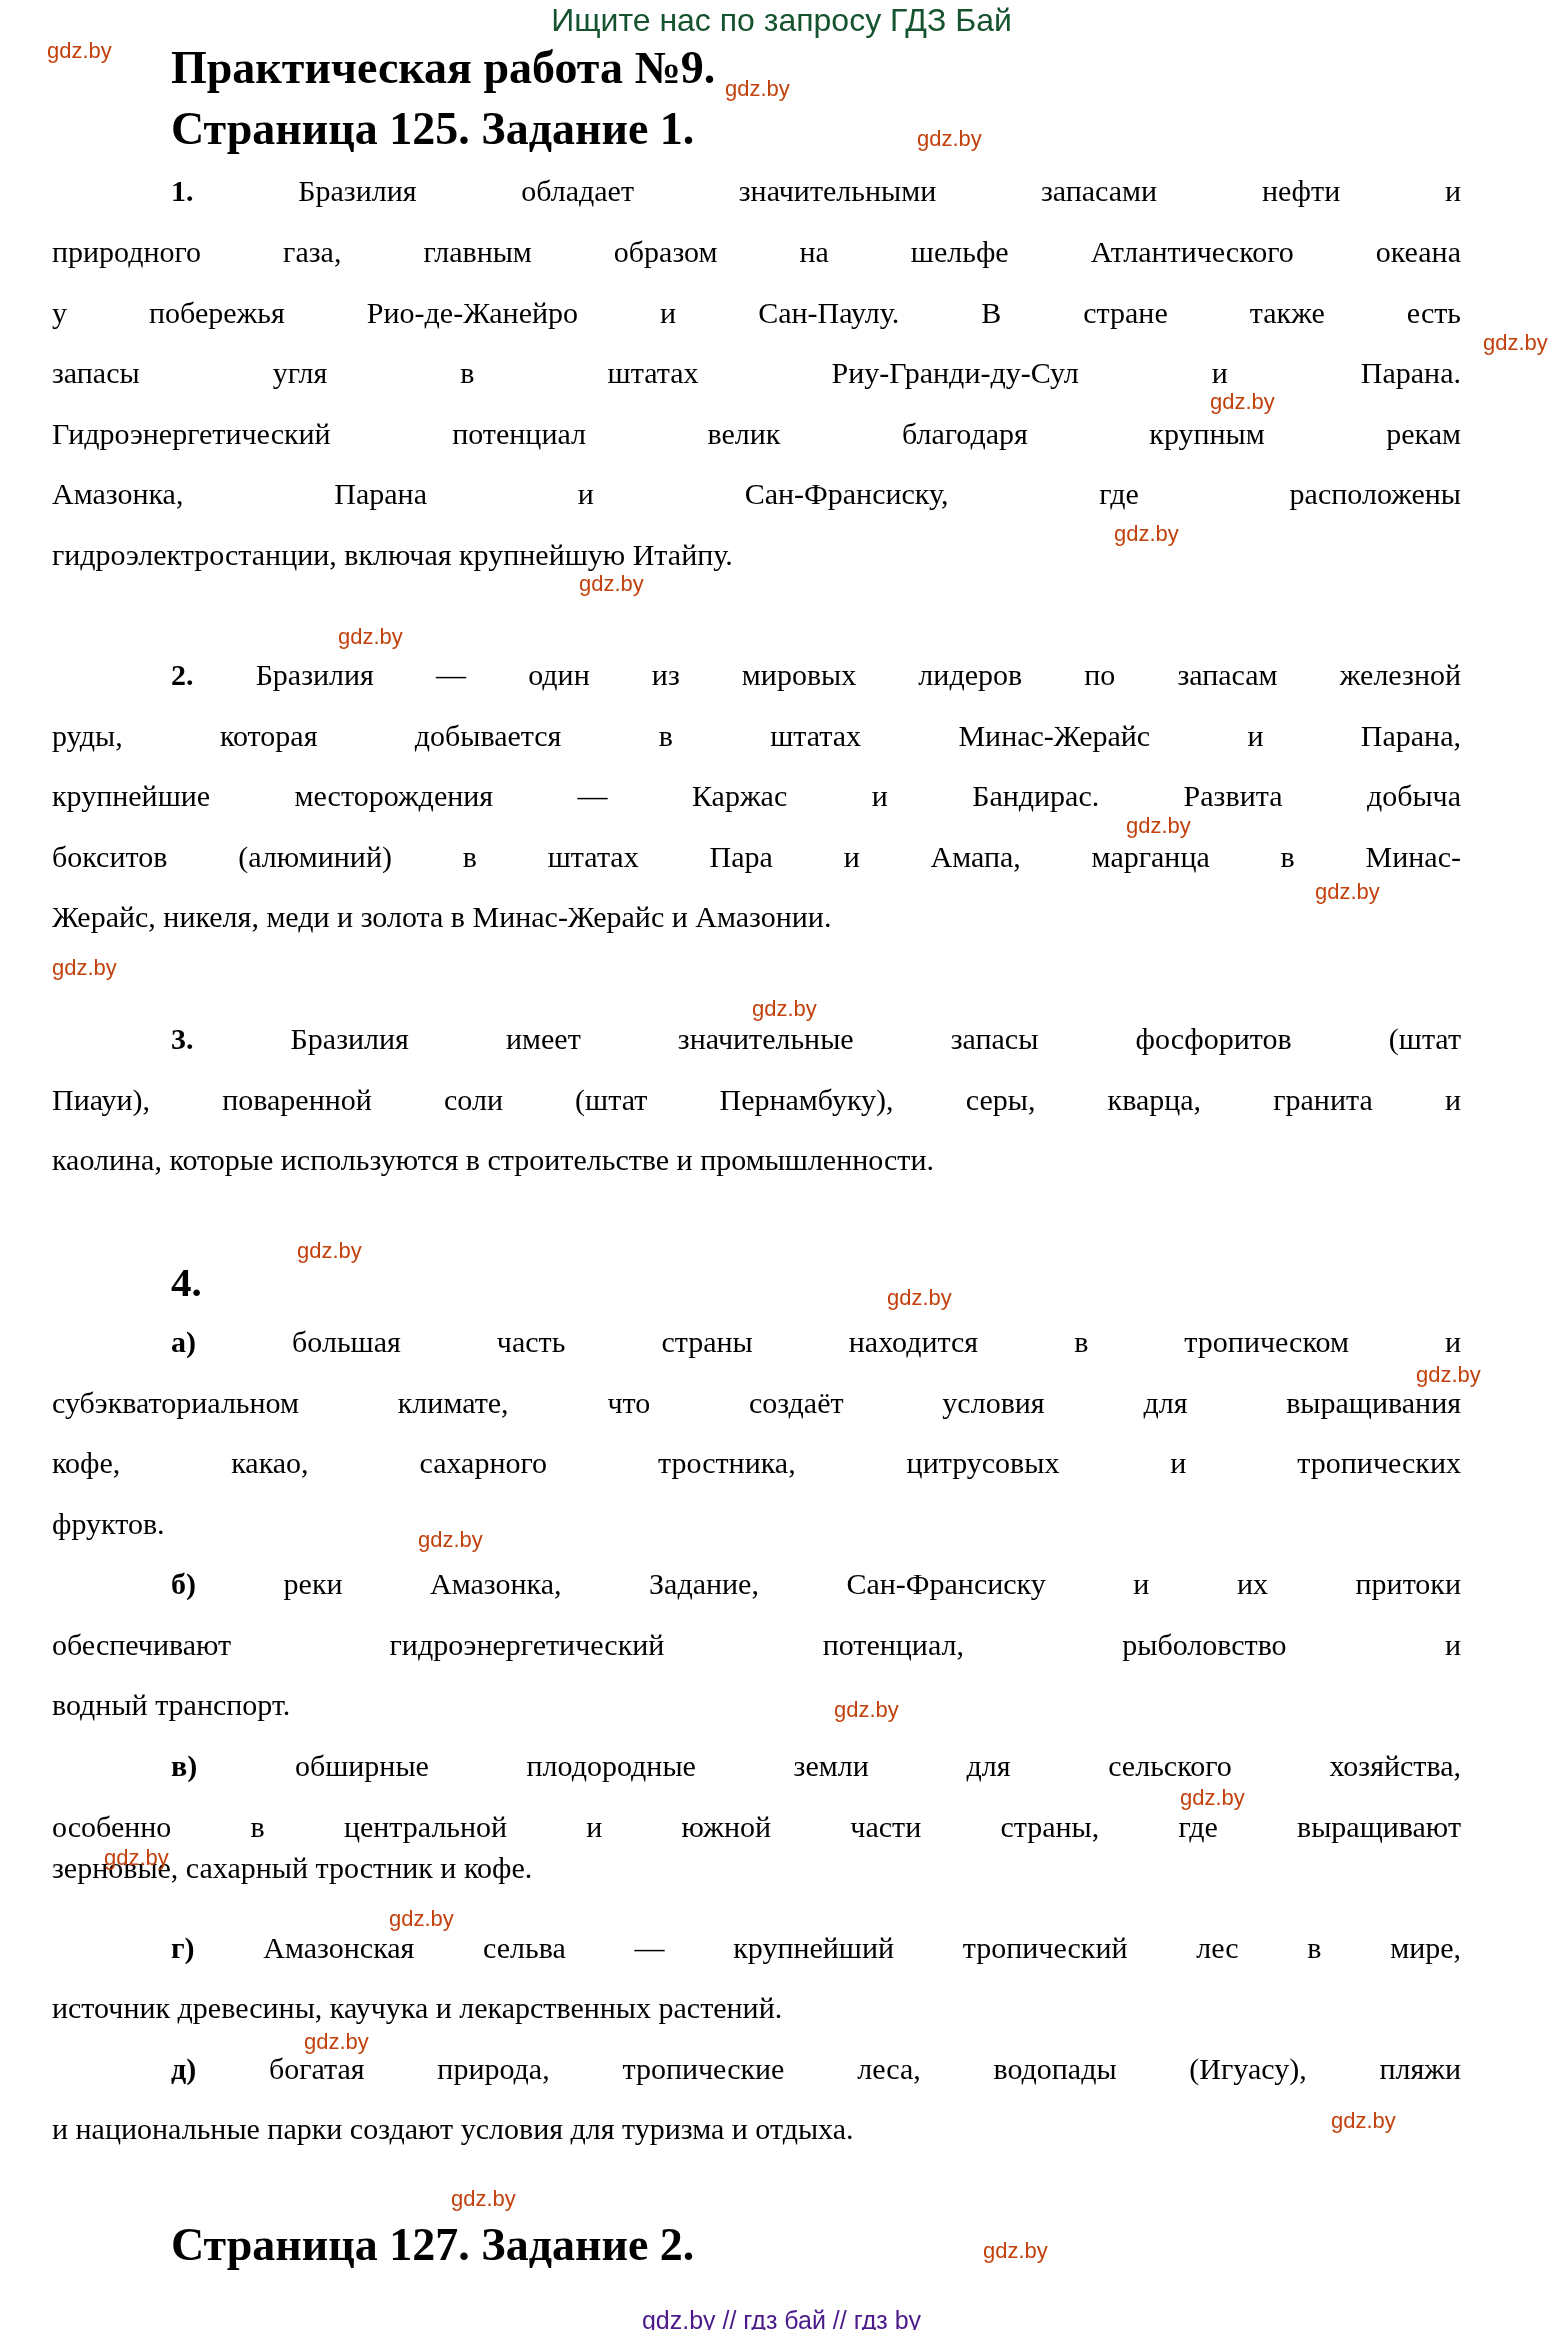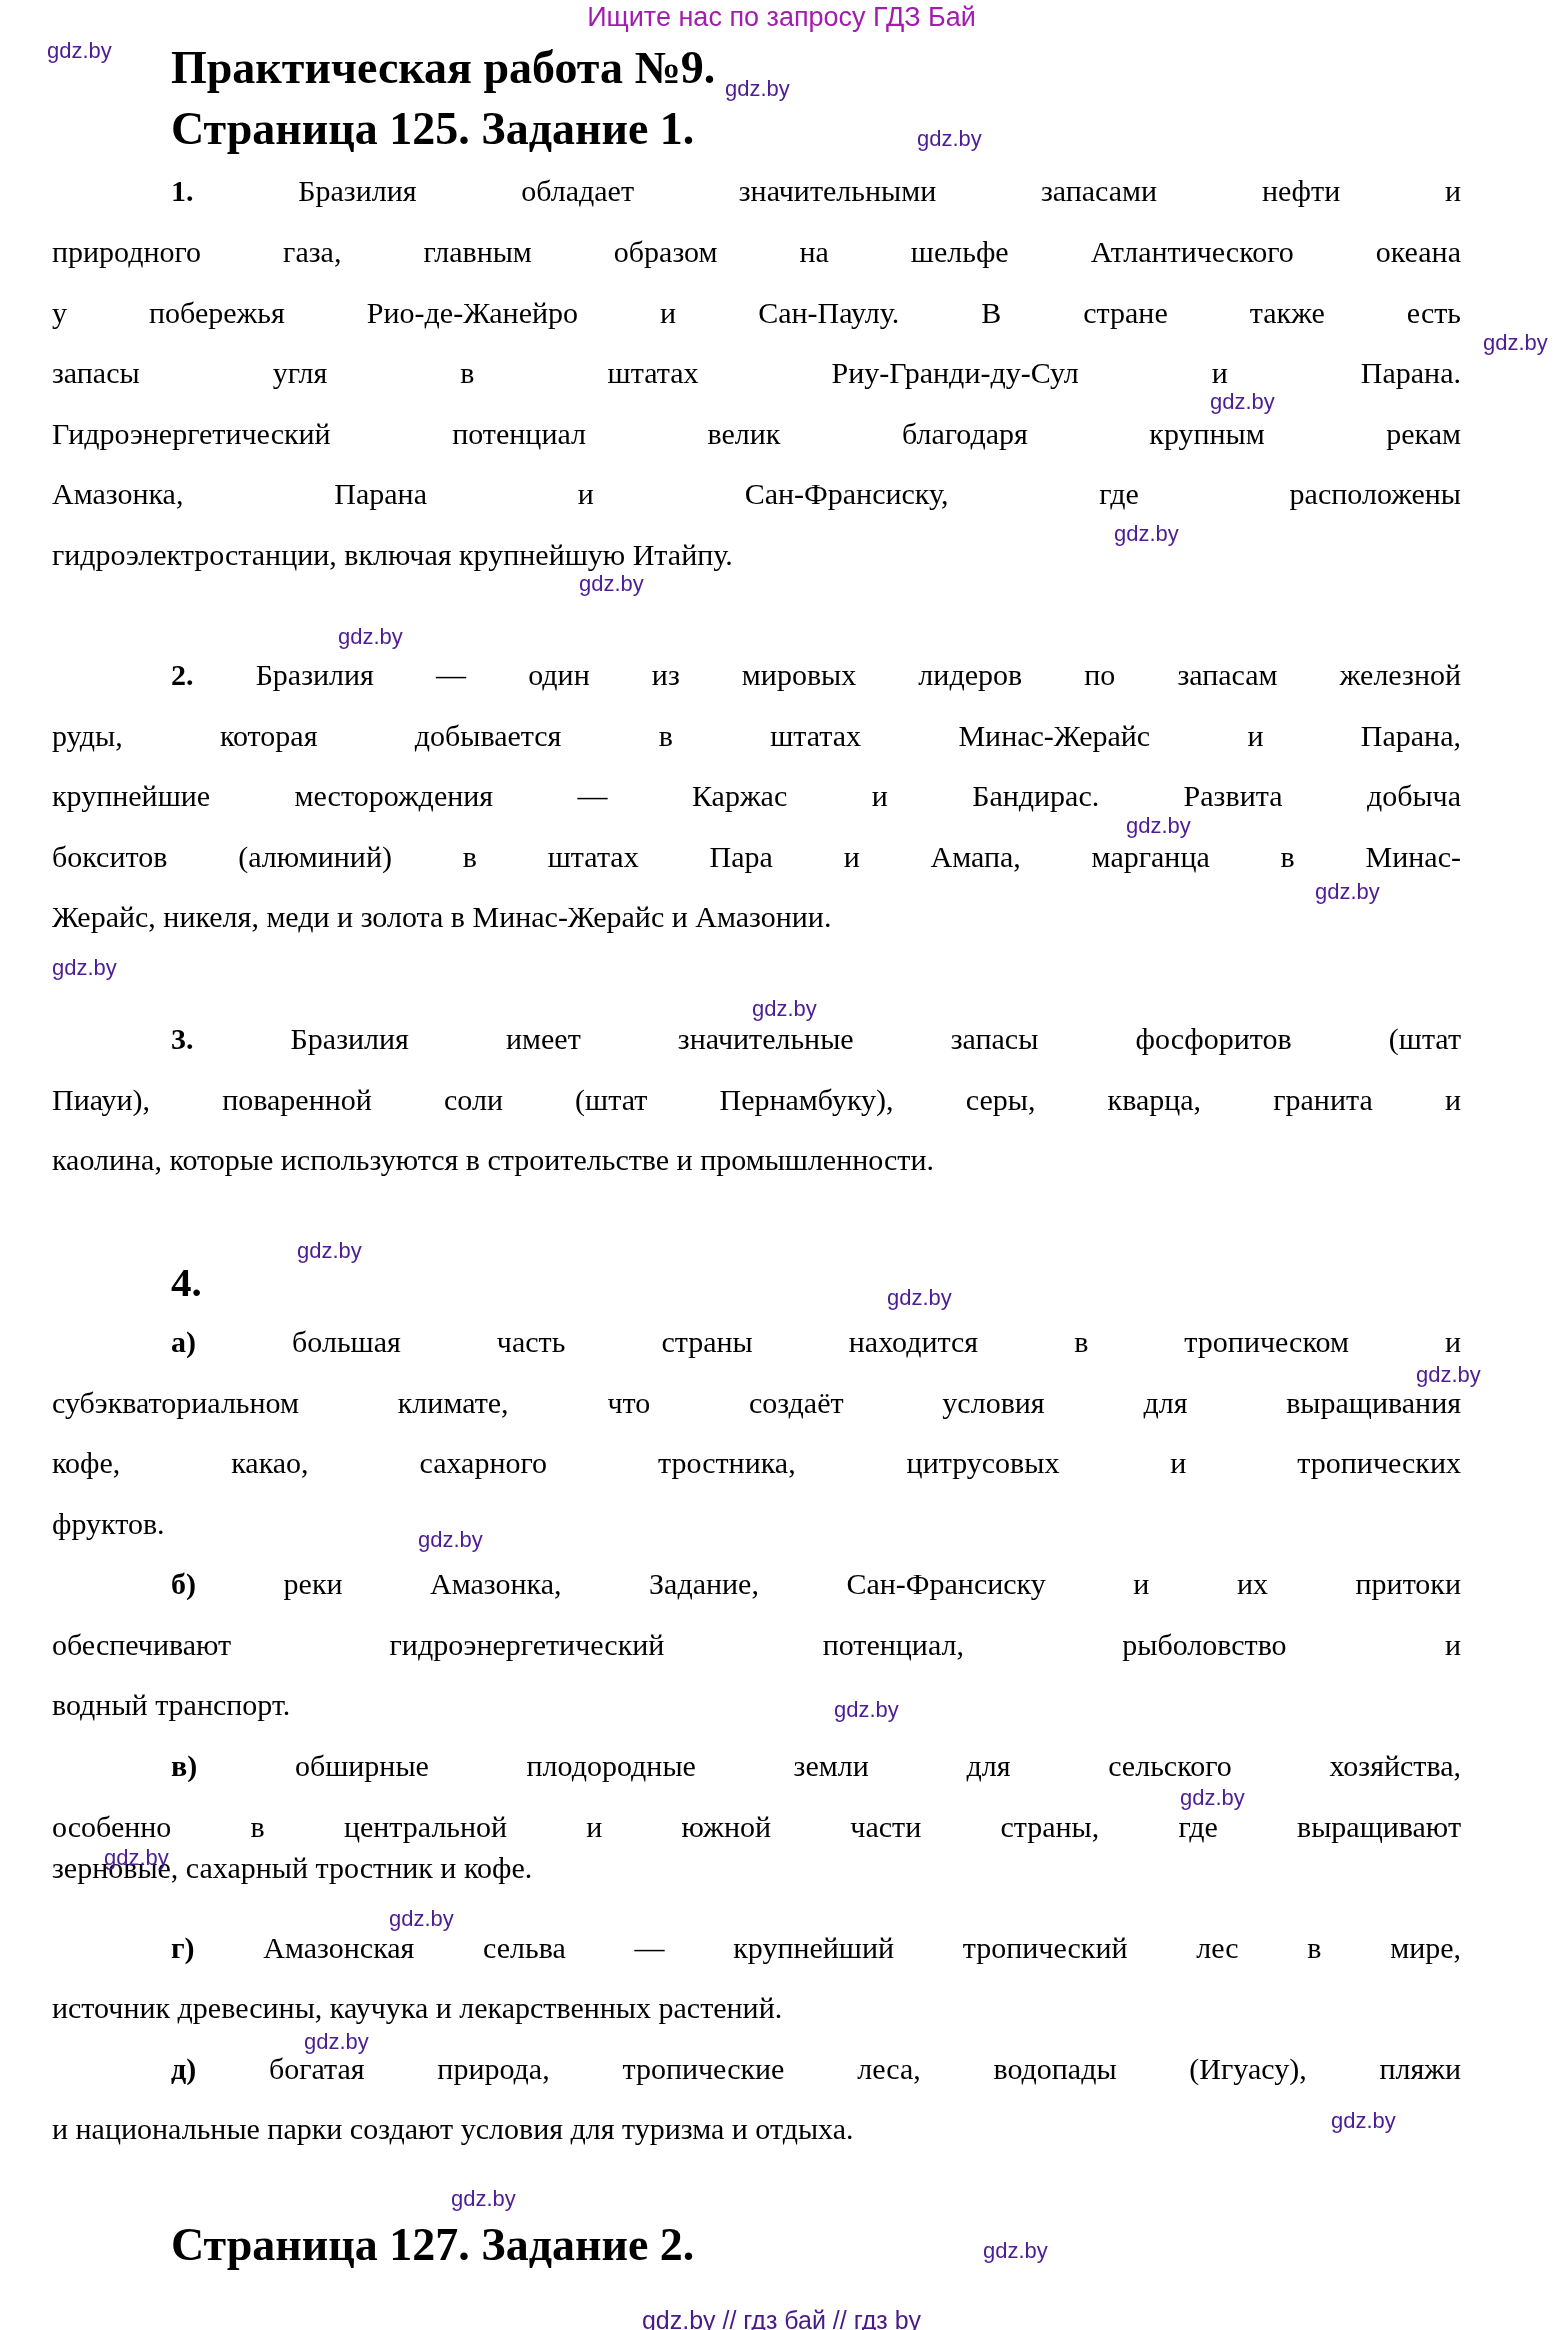--- a/index.html
+++ b/index.html
@@ -1,19 +1,19 @@
 <!DOCTYPE html>
 <html style="font-size:12.6px"><head>
 <meta charset="utf-8">
 <style>
   html, body { margin:0; padding:0; background:#ffffff; }
   body { width:1563px; height:2330px; position:relative; overflow:hidden; font-family:"Liberation Serif", serif; color:#000; }
-  .top-banner { position:absolute; top:1.6px; left:0; width:1563px; text-align:center; font-family:"Liberation Sans", sans-serif; font-size:27px; color:#a21caf; }
+  .top-banner { position:absolute; top:1.6px; left:0; width:1563px; text-align:center; font-family:"Liberation Sans", sans-serif; font-size:32px; color:#14532d; }
   .footer-banner { position:absolute; top:2306px; left:0; width:1563px; text-align:center; font-family:"Liberation Sans", sans-serif; font-size:25px; color:#4b1a8a; }
-  .wm { position:absolute; font-family:"Liberation Sans", sans-serif; font-size:22px; color:#4c1d95; }
+  .wm { position:absolute; font-family:"Liberation Sans", sans-serif; font-size:22px; color:#c2410c; }
   .heading { position:absolute; left:171px; font-size:46px; font-weight:bold; white-space:nowrap; }
   .line { position:absolute; left:52px; width:1409px; font-size:30px; line-height:47px; text-align:justify; text-align-last:justify; white-space:nowrap; }
   .line.last { text-align-last:left; }
   .line.indent { left:171px; width:1290px; }
   .line span.b { font-weight:bold; }
   .num { position:absolute; left:171px; font-size:41px; font-weight:bold; }
 </style>
 </head>
 <body>
 

